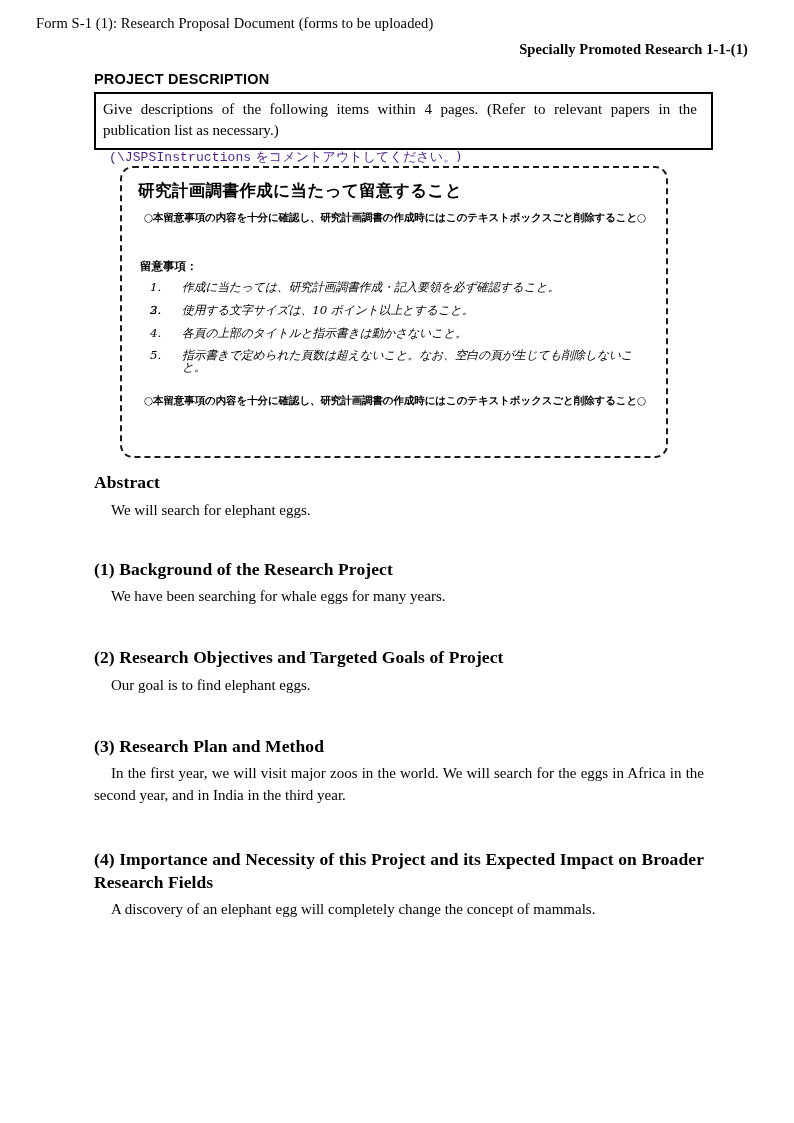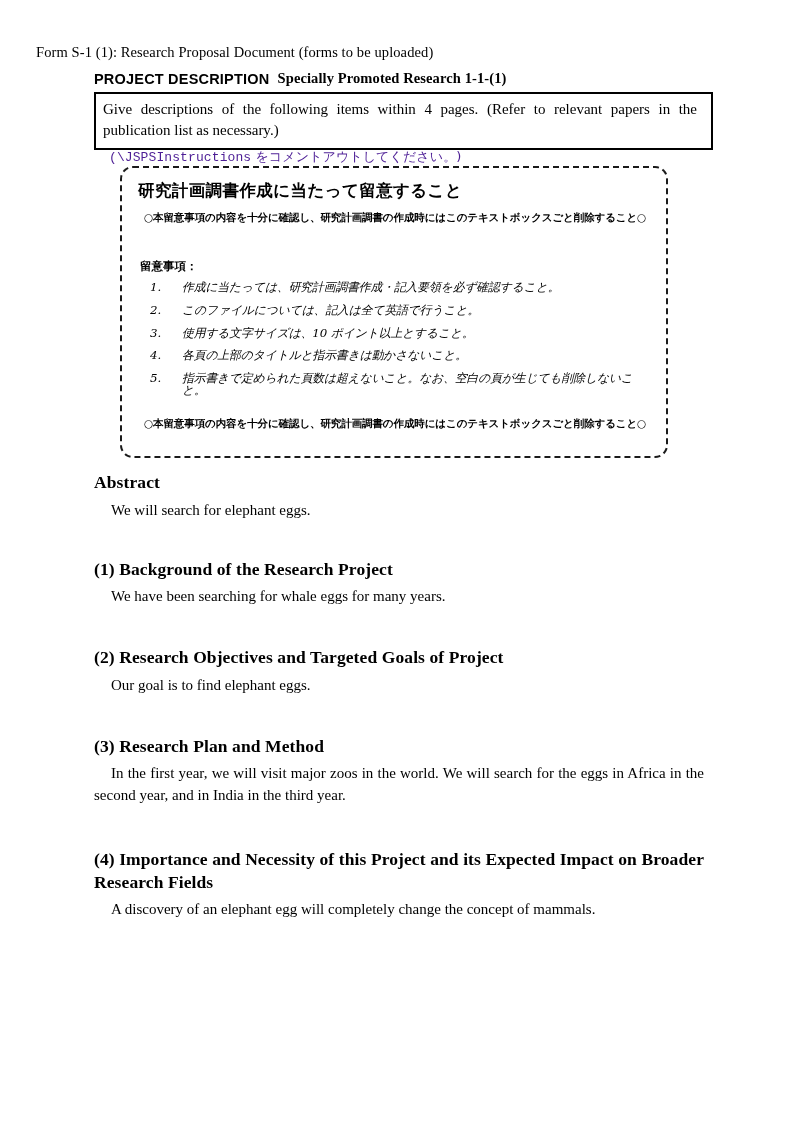--- a/index.html
+++ b/index.html
@@ -20,24 +20,23 @@
   #page-header {
     position: absolute;
     left: 36px;
     top: 14px;
     width: 722px;
   }
   #form-id-line {
     font-size: 14.5px;
     line-height: 1.35;
     letter-spacing: 0.1px;
-    margin-top: 29px;
   }
   #category-line {
-    text-align: center;
+    text-align: right;
     font-weight: bold;
     font-size: 14.5px;
     margin-top: 7px;
     padding-right: 10px;
     letter-spacing: 0.1px;
   }
 
   
   #project-description-block {
     position: absolute;
@@ -191,21 +190,21 @@
 </div>
 
 <div id="jsps-comment-note"><span class="mono">(\</span><span class="mono">JSPSInstructions</span><span class="jp"> をコメントアウトしてください。)</span></div>
 
 <div id="notice-box">
   <div id="notice-heading">研究計画調書作成に当たって留意すること</div>
   <div class="notice-emphasis">○本留意事項の内容を十分に確認し、研究計画調書の作成時にはこのテキストボックスごと削除すること○</div>
   <div id="notice-list-title">留意事項：</div>
   <ol id="notice-list">
     <li><span class="num">1.</span><span>作成に当たっては、研究計画調書作成・記入要領を必ず確認すること。</span></li>
-    <li><span class="num">2.</span><span>このファイルについては、記入は全て英語で行うこと。</span></li>
+    <li><span class="num">2.</span></li>
     <li><span class="num">3.</span><span>使用する文字サイズは、10 ポイント以上とすること。</span></li>
     <li><span class="num">4.</span><span>各頁の上部のタイトルと指示書きは動かさないこと。</span></li>
     <li><span class="num">5.</span><span>指示書きで定められた頁数は超えないこと。なお、空白の頁が生じても削除しないこと。</span></li>
   </ol>
   <div class="notice-emphasis" id="notice-footer">○本留意事項の内容を十分に確認し、研究計画調書の作成時にはこのテキストボックスごと削除すること○</div>
 </div>
 
 <div id="document-body">
 
   <div class="section-block">

